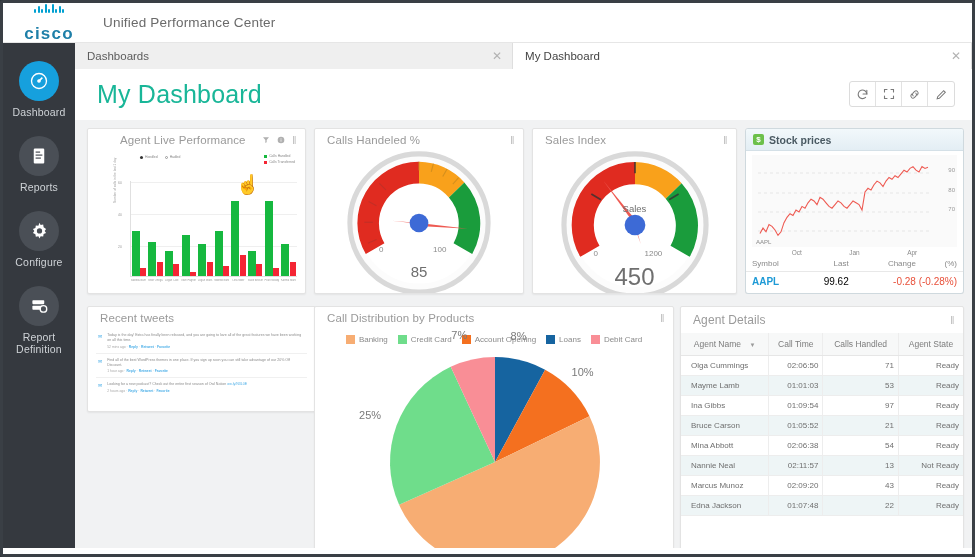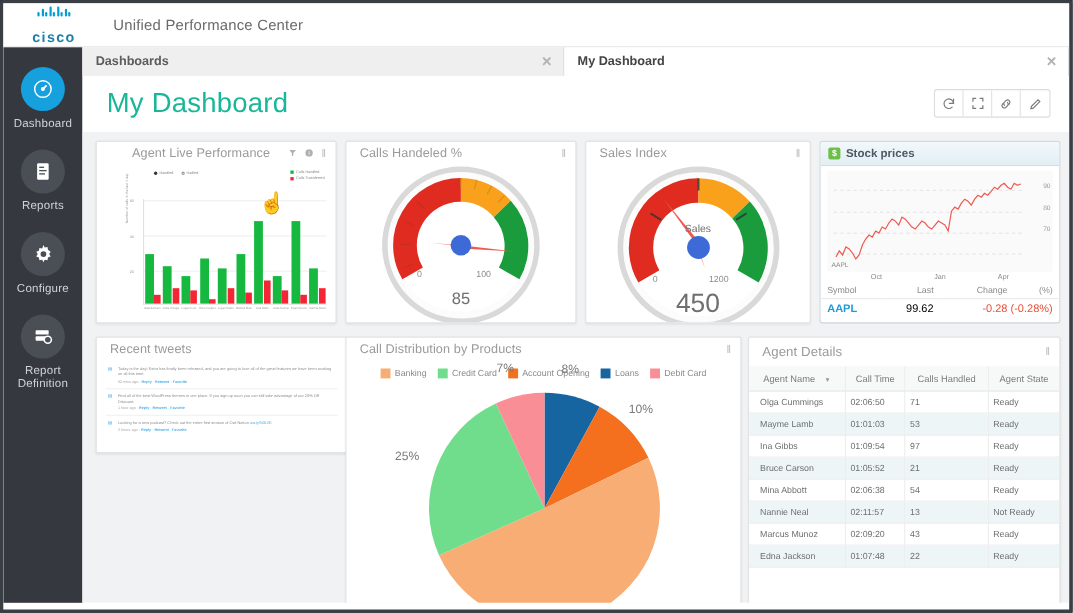--- a/index.html
+++ b/index.html
@@ -24,21 +24,21 @@
     display: flex; align-items: center;
   }
   .cisco-logo {
     width: 72px; margin-left: 10px;
     display: flex; flex-direction: column; align-items: center;
     user-select: none;
   }
   .cisco-bars { display: flex; align-items: flex-end; height: 11px; gap: 1.5px; }
   .cisco-bars i { display: block; width: 2px; background: #00a0d1; border-radius: 1px; }
   .cisco-wordmark {
-    font-size: 13px; letter-spacing: 1.2px; color: #1e7fa8;
+    font-size: 17px; letter-spacing: 1.2px; color: #1e7fa8;
     font-weight: bold; margin-top: 11px;
   }
   .brand-title {
     margin-left: 18px; font-size: 13.5px; color: #6a6a6a; letter-spacing: .2px;
   }
 
   
   .sidebar {
     position: absolute; top: 40px; left: 0; width: 72px; bottom: 6px;
     background: #35393f;
@@ -64,21 +64,20 @@
   
   .tabstrip {
     position: absolute; top: 40px; left: 72px; right: 0; height: 26px;
     background: #efefef; display: flex; align-items: stretch;
   }
   .tab {
     position: relative; display: flex; align-items: center;
     padding: 0 10px 0 12px; font-size: 11.5px; color: #5c5c5c;
     border-right: 1px solid #dedede; cursor: pointer; user-select: none;
     min-width: 120px;
-    font-weight: bold;
   }
   .tab.inactive { background: #efefef; width: 442px; }
   .tab.active { background: #ffffff; color: #444; width: 463px; }
   .tab-close {
     position: absolute; right: 10px; font-size: 12px; color: #b2b2b2; line-height: 1;
   }
 
   
   .page {
     position: absolute; top: 66px; left: 72px; right: 0; bottom: 6px;
@@ -209,21 +208,21 @@
   
   .at-table { width: 100%; border-collapse: collapse; }
   .at-table th {
     font-size: 8.5px; color: #7c7c7c; font-weight: normal;
     background: #f7f8f8; border-bottom: 1px solid #e6e6e6; border-right: 1px solid #ededed;
     padding: 6px 4px; text-align: center;
   }
   .at-table th:last-child { border-right: none; }
   .at-table td {
     font-size: 8px; color: #6f6f6f; padding: 5px 4px;
-    border-bottom: 1px solid #ededed; border-right: 1px solid #ededed; text-align: left;
+    border-bottom: 1px solid #ededed; border-right: 1px solid #ededed; text-align: right;
   }
   .at-table td:last-child { border-right: none; }
   .at-table td.name { text-align: left; padding-left: 10px; }
   .at-table tr.alt td { background: #eef5f6; }
   .state-ready { color: #2aa84f; }
   .state-notready { color: #e0383e; }
   .sort-caret { font-size: 6px; margin-left: 6px; color: #9a9a9a; }
 </style>
 </head>
 <body>

